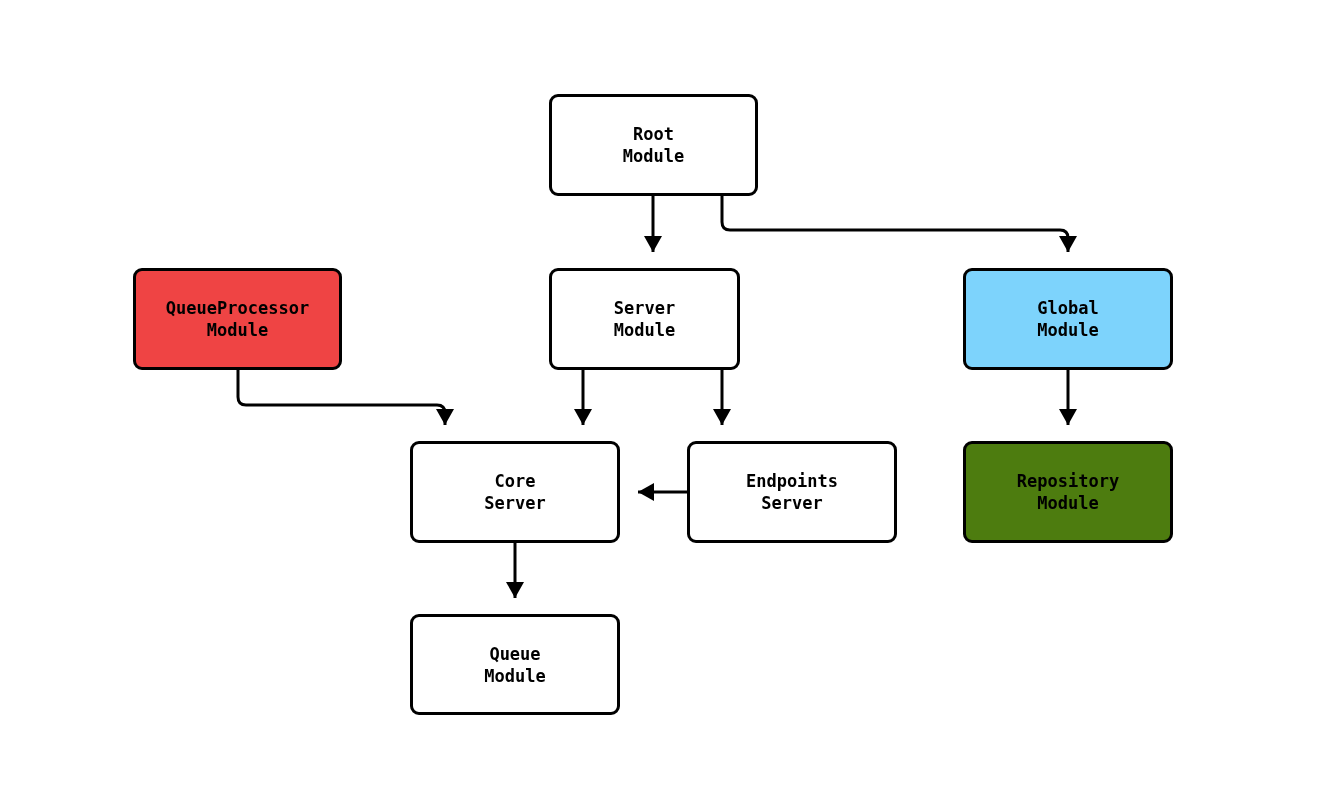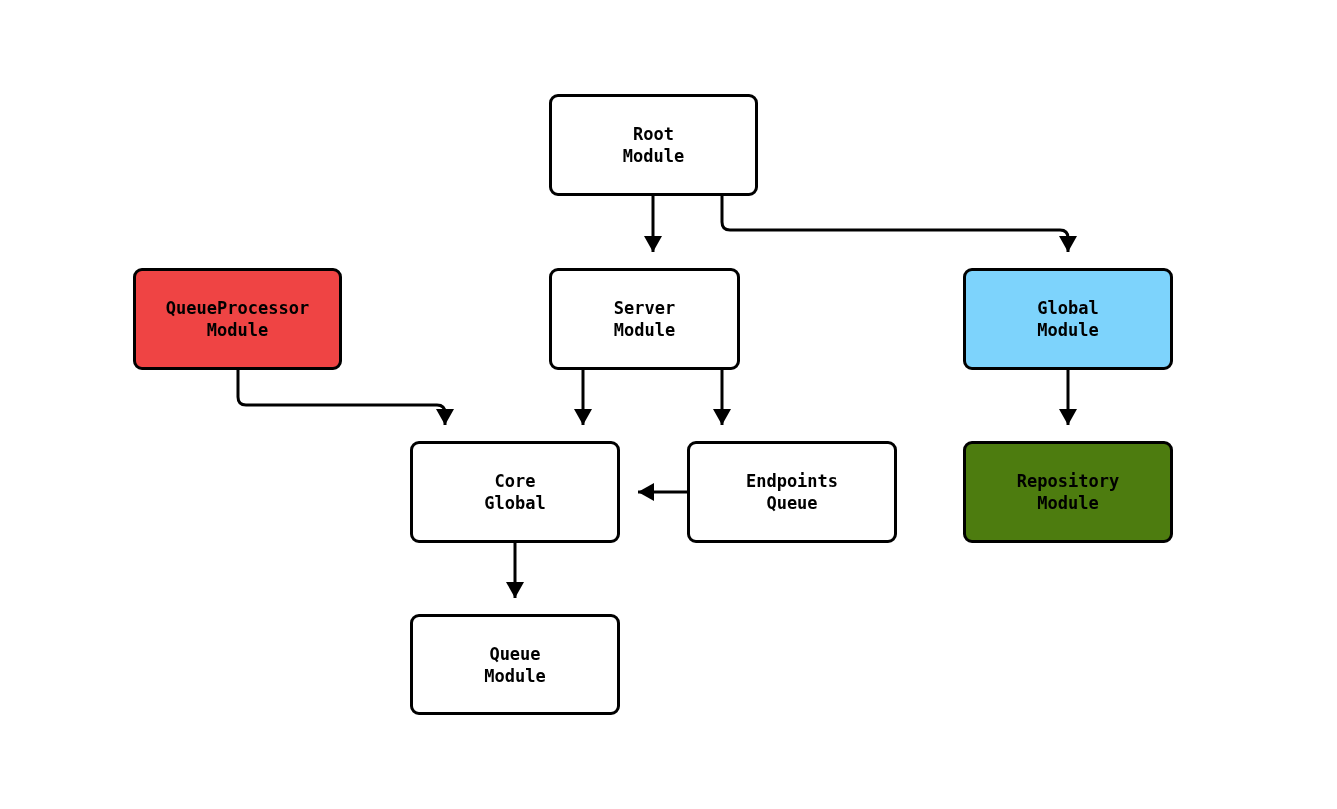--- a/index.html
+++ b/index.html
@@ -97,25 +97,25 @@
   <div class="node" style="left: 549px; top: 268px; width: 191px; height: 102px; border-color: rgb(0, 0, 0); background: rgb(255, 255, 255); border-width: 3px;">
     <div class="node-label">Server
 Module</div>
   </div>
   <div class="node" style="left: 963px; top: 268px; width: 210px; height: 102px; border-color: rgb(0, 0, 0); background: #7dd3fc; border-width: 3px;">
     <div class="node-label">Global
 Module</div>
   </div>
   <div class="node" style="left: 410px; top: 441px; width: 210px; height: 102px; border-color: rgb(0, 0, 0); background: rgb(255, 255, 255); border-width: 3px;">
     <div class="node-label">Core
-Global</div>
+Server</div>
   </div>
   <div class="node" style="left: 687px; top: 441px; width: 210px; height: 102px; border-color: rgb(0, 0, 0); background: rgb(255, 255, 255); border-width: 3px;">
     <div class="node-label">Endpoints
-Queue</div>
+Server</div>
   </div>
   <div class="node" style="left: 963px; top: 441px; width: 210px; height: 102px; border-color: rgb(0, 0, 0); background: #4d7c0f; border-width: 3px;">
     <div class="node-label">Repository
 Module</div>
   </div>
   <div class="node" style="left: 410px; top: 614px; width: 210px; height: 101px; border-color: rgb(0, 0, 0); background: rgb(255, 255, 255); border-width: 3px;">
     <div class="node-label">Queue
 Module</div>
   </div>
 

